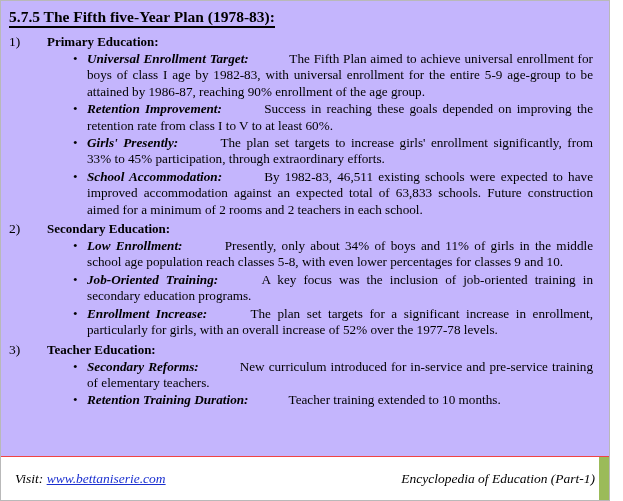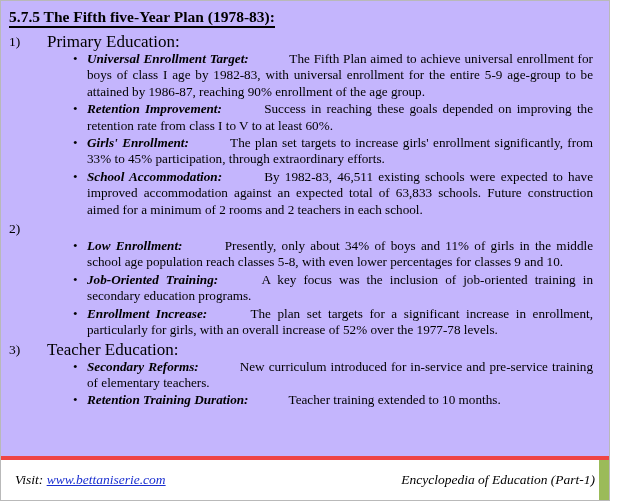--- a/index.html
+++ b/index.html
@@ -57,22 +57,22 @@
     align-items: flex-start;
   }
   .sec-num {
     width: 38px;
     flex: 0 0 38px;
     font-size: 13.5px;
     font-weight: normal;
     line-height: 18px;
   }
   .sec-title {
-    font-size: 17px;
-    font-weight: normal;
+    font-size: 13px;
+    font-weight: bold;
     line-height: 18px;
   }
   .bullets {
     list-style: none;
     margin: 0;
     padding: 0 6px 0 0;
   }
   .bullet {
     position: relative;
     margin: 0 0 1px 0;
@@ -96,21 +96,21 @@
   .b-text {
     font-style: normal;
     margin-left: 37px;
   }
   .footer {
     position: absolute;
     left: 0;
     right: 0;
     bottom: 0;
     height: 44px;
-    border-top: 4px solid #ef4444;
+    border-top: 1px solid #ef4444;
     background: #ffffff;
     box-sizing: border-box;
     font-family: Liberation Serif, serif;
   }
   .footer-inner {
     position: relative;
     height: 100%;
     padding: 0 14px 0 14px;
     display: flex;
     align-items: center;
@@ -165,32 +165,33 @@
           <div class="bullet">
             <span class="dot">•</span>
             <span class="b-label">Universal Enrollment Target:</span><span class="b-text"> The Fifth Plan aimed to achieve universal enrollment for boys of class I age by 1982-83, with universal enrollment for the entire 5-9 age-group to be attained by 1986-87, reaching 90% enrollment of the age group.</span>
           </div>
           <div class="bullet">
             <span class="dot">•</span>
             <span class="b-label">Retention Improvement:</span><span class="b-text"> Success in reaching these goals depended on improving the retention rate from class I to V to at least 60%.</span>
           </div>
           <div class="bullet">
             <span class="dot">•</span>
-            <span class="b-label">Girls' Enrollment:</span><span class="b-text"> The plan set targets to increase girls' enrollment significantly, from 33% to 45% participation, through extraordinary efforts.</span>
+            <span class="b-label">Girls' Presently:</span><span class="b-text"> The plan set targets to increase girls' enrollment significantly, from 33% to 45% participation, through extraordinary efforts.</span>
           </div>
           <div class="bullet">
             <span class="dot">•</span>
             <span class="b-label">School Accommodation:</span><span class="b-text"> By 1982-83, 46,511 existing schools were expected to have improved accommodation against an expected total of 63,833 schools. Future construction aimed for a minimum of 2 rooms and 2 teachers in each school.</span>
           </div>
         </div>
       </div>
 
       <div class="section">
         <div class="sec-head">
           <span class="sec-num">2)</span>
+          <span class="sec-title">Secondary Education:</span>
         </div>
         <div class="bullets">
           <div class="bullet">
             <span class="dot">•</span>
             <span class="b-label">Low Enrollment:</span><span class="b-text"> Presently, only about 34% of boys and 11% of girls in the middle school age population reach classes 5-8, with even lower percentages for classes 9 and 10.</span>
           </div>
           <div class="bullet">
             <span class="dot">•</span>
             <span class="b-label">Job-Oriented Training:</span><span class="b-text"> A key focus was the inclusion of job-oriented training in secondary education programs.</span>
           </div>

